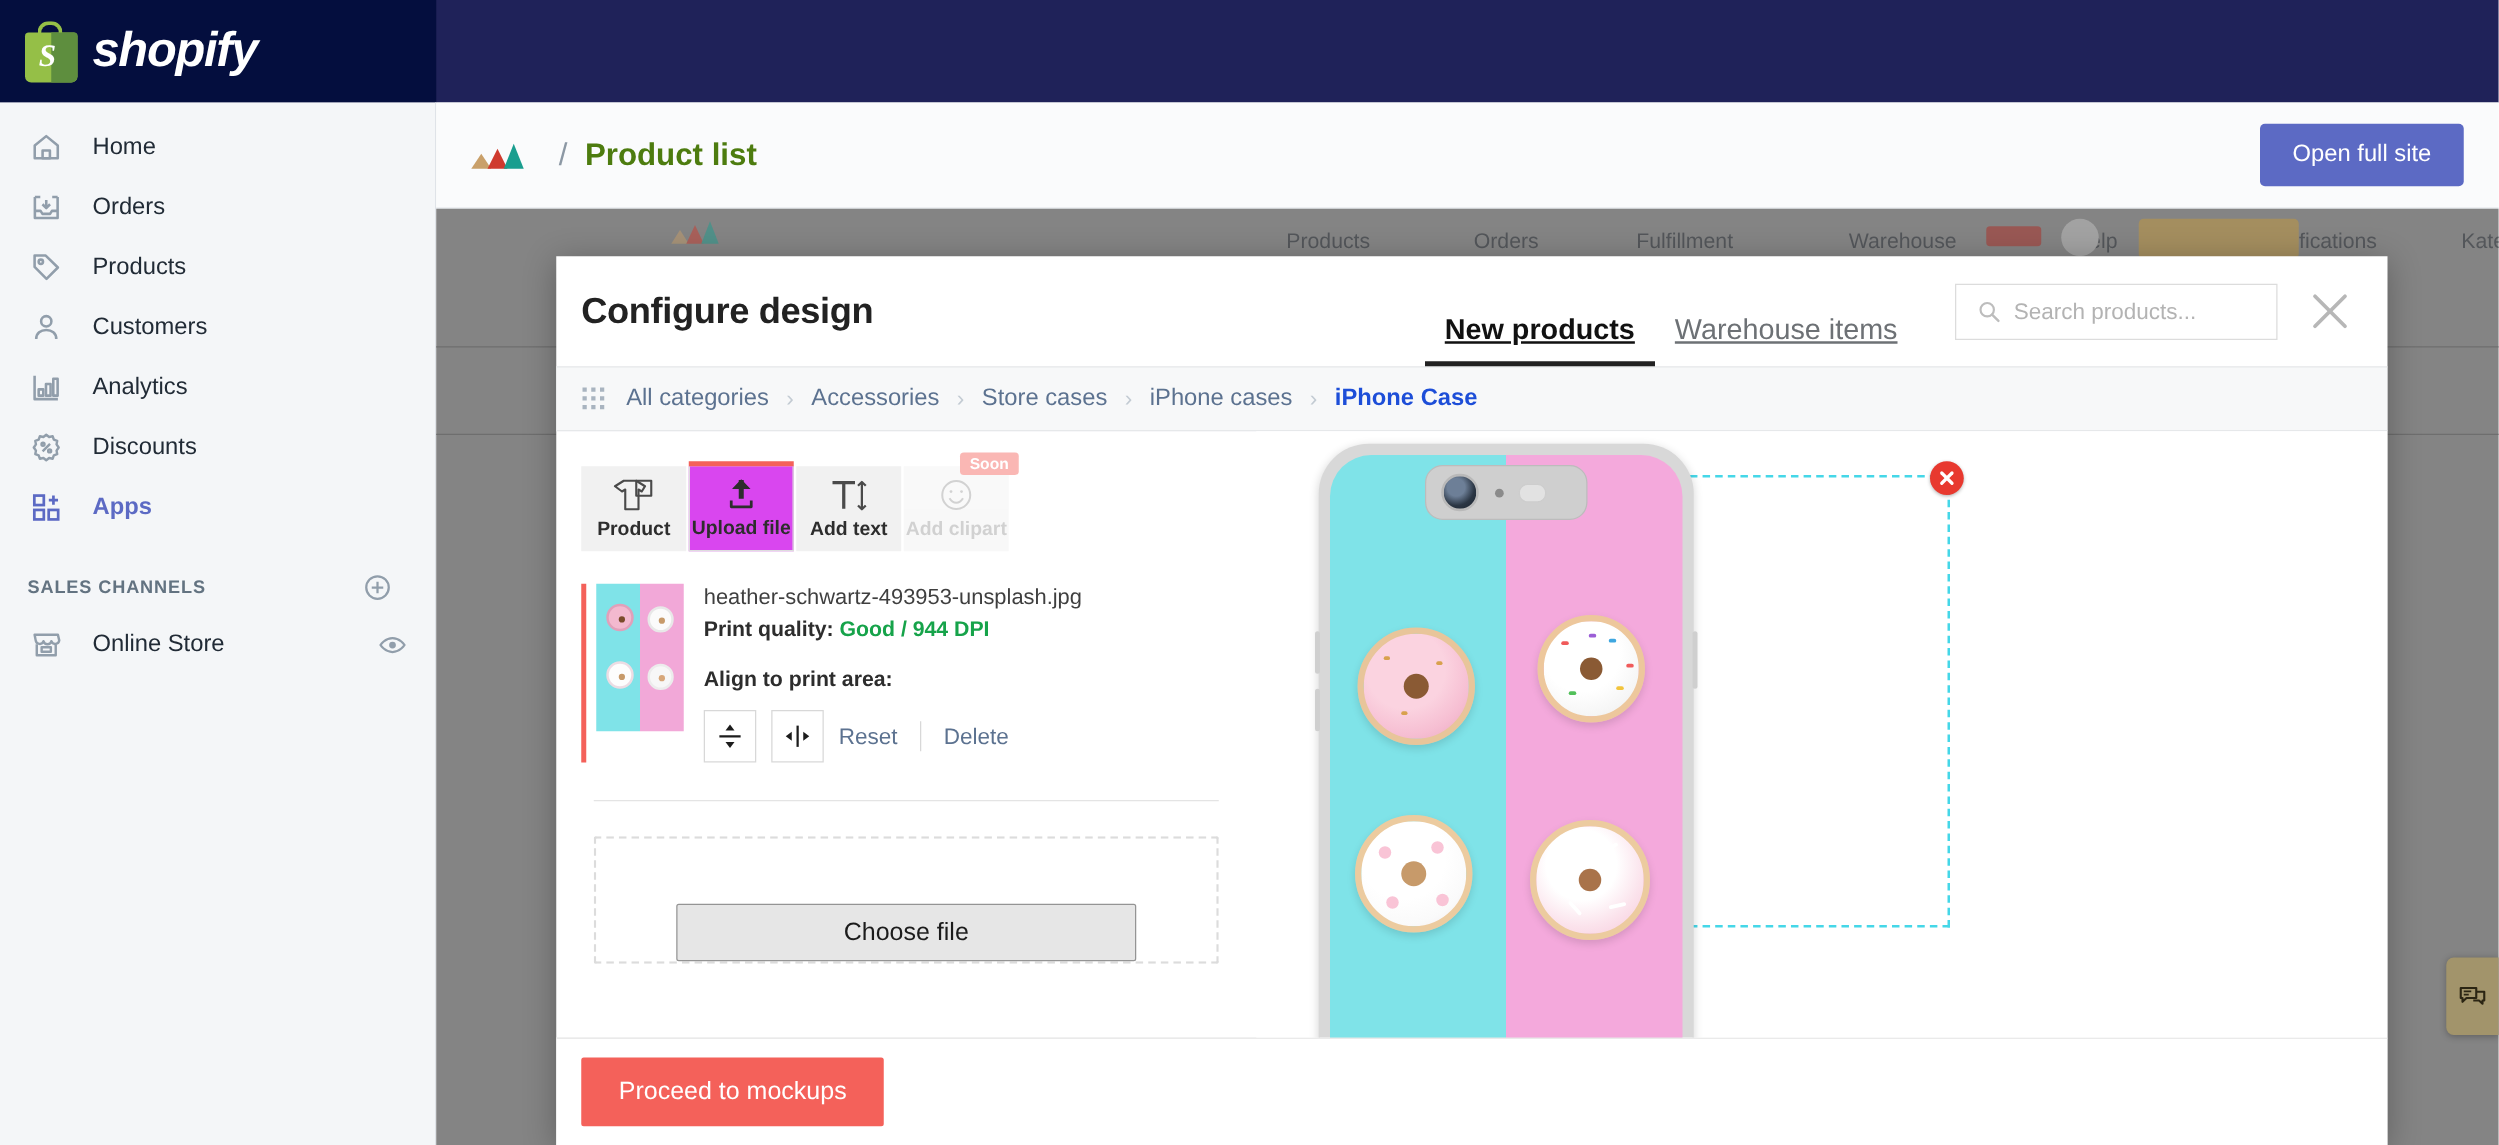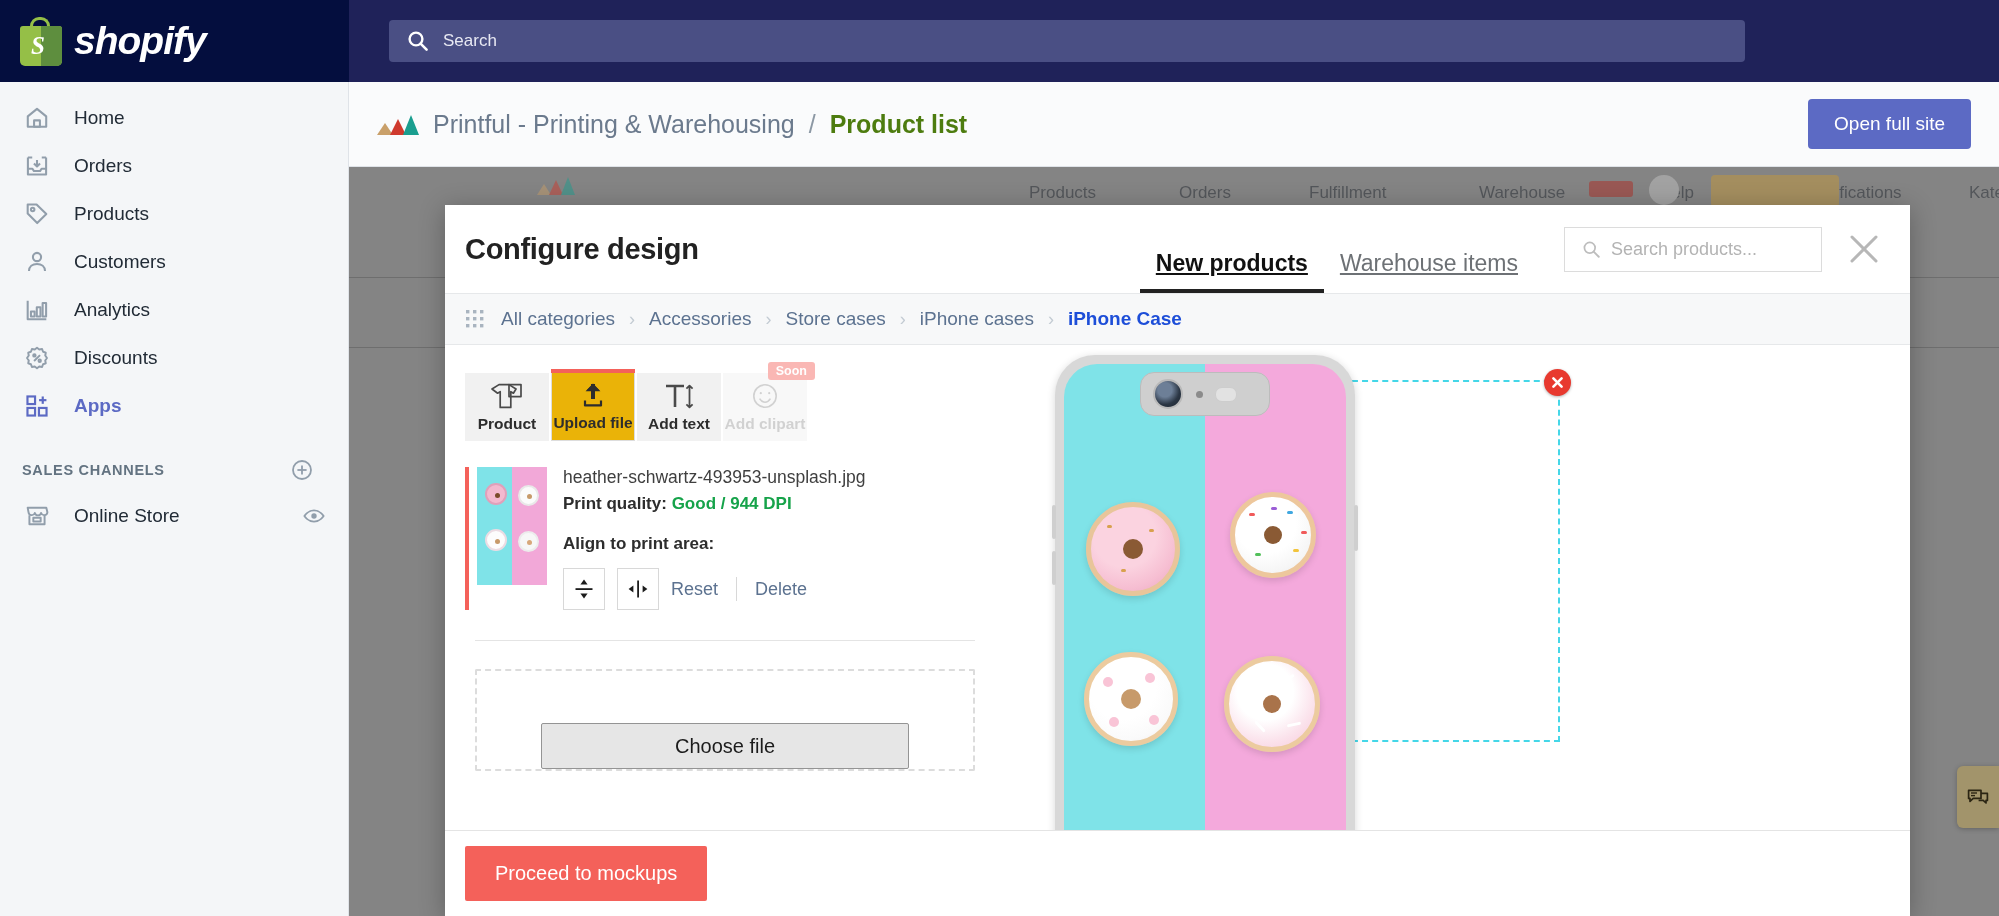--- a/index.html
+++ b/index.html
@@ -152,21 +152,21 @@
   .modal-body { flex: 1; display:flex; min-height: 0; }
   .left-pane { width: 560px; flex: 0 0 560px; padding: 28px 0 0 20px; }
   .right-pane { flex: 1; position: relative; background: #fff; overflow: hidden;}
 
   .tooltabs { display:flex; position: relative; }
   .tooltab {
     width: 84px; height: 68px; background: #f1f1f1;
     display:flex; flex-direction: column; align-items:center; justify-content: flex-end;
     padding-bottom: 8px; cursor: pointer; position: relative; margin-right: 2px;
   }
-  .tooltab.sel { background: #eab308; border: 1px solid #ddd; border-top: none; }
+  .tooltab.sel { background: #d946ef; border: 1px solid #ddd; border-top: none; }
   .tooltab.sel::before {
     content:''; position:absolute; left:-1px; right:-1px; top:-4px; height:4px; background:#f4615a;
   }
   .tooltab.dis { opacity:.45; cursor: default; }
   .tt-ico { height: 30px; display:flex; align-items:center; justify-content:center; margin-bottom: 4px;}
   .tt-lbl { font-size: 15.5px; font-weight: 700; color: #2d2d2d; white-space: nowrap;}
   .tooltab.dis .tt-lbl { color: #9b9b9b; }
   .soon-badge {
     position:absolute; top:-11px; right:-8px; background:#f4615a; color:#fff;
     font-size: 12.5px; font-weight:700; padding: 2px 8px; border-radius: 3px;
@@ -263,29 +263,20 @@
   <div class="topbar">
     <div class="logo-area">
       <div class="shopify-bag">
         <div class="bag-handle"></div>
         <div class="bag-body"></div>
         <div class="bag-dark"></div>
         <div class="bag-s">S</div>
       </div>
       <div class="shopify-word">shopify</div>
     </div>
-    <div class="searchbar">
-      <span class="s-icon">
-        <svg width="22" height="22" viewBox="0 0 22 22">
-            <circle cx="9" cy="9" r="6.4" fill="none" stroke="#fff" stroke-width="2.4"></circle>
-            <line x1="13.6" y1="13.6" x2="19.6" y2="19.6" stroke="#fff" stroke-width="2.6" stroke-linecap="round"></line>
-          </svg>
-      </span>
-      <span class="s-text">Search</span>
-    </div>
   </div>
 
   <div class="sidebar">
     <div class="nav-item">
       <span class="ico">
         <svg width="26" height="26" viewBox="0 0 24 24" fill="none" stroke="#919eab" stroke-width="1.9" stroke-linejoin="round">
             <path d="M3.5 10.5 12 3.6l8.5 6.9V20H3.5z"></path>
             <rect x="9.3" y="14.2" width="5.4" height="5.8"></rect>
           </svg>
       </span>
@@ -383,21 +374,20 @@
       </span>
     </div>
   </div>
 
   <div class="pagehead">
     <span class="pf-logo">
       <span style="border-bottom:12px solid #c9a06a;"></span>
       <span style="border-bottom:16px solid #cf3a2e;margin-left:-3px;"></span>
       <span style="border-bottom:20px solid #1a9e8f;margin-left:-3px;"></span>
     </span>
-    <span class="crumb-app">Printful - Printing &amp; Warehousing</span>
     <span class="crumb-sep">/</span>
     <span class="crumb-cur">Product list</span>
     <button class="open-full">Open full site</button>
   </div>
 
   <div class="dimmer">
     <div class="bg-row">
       <span class="bg-mini-logo">
         <span style="border-bottom:11px solid #c9a06a;"></span>
         <span style="border-bottom:15px solid #cf3a2e;margin-left:-2px;"></span>

